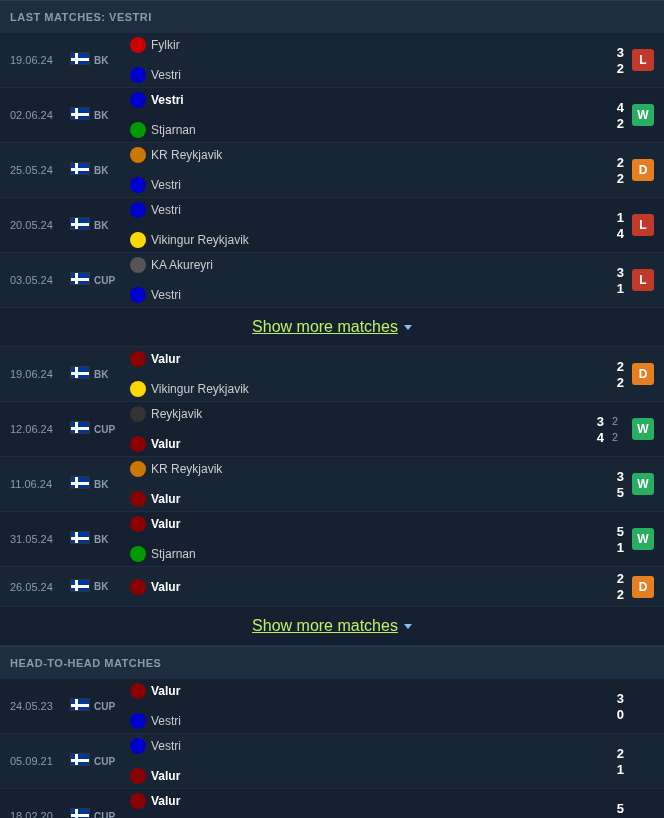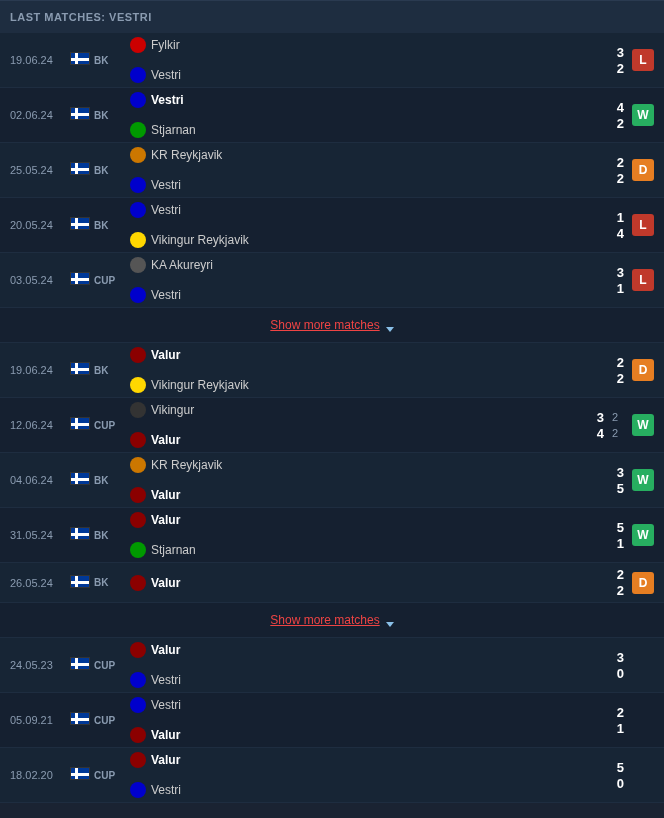--- a/index.html
+++ b/index.html
@@ -159,25 +159,25 @@
     .show-more-row {
       display: flex;
       align-items: center;
       justify-content: center;
       padding: 10px;
       background: #152030;
       border-bottom: 1px solid #1e2d40;
     }
 
     .show-more-btn {
-      color: #ef4444;
-      font-size: 12px;
+      color: #bef264;
+      font-size: 16px;
       cursor: pointer;
       display: flex;
-      align-items: flex-end;
+      align-items: center;
       gap: 4px;
       background: none;
       border: none;
       text-decoration: underline;
     }
 
     .chevron-down {
       display: inline-block;
       width: 0;
       height: 0;
@@ -355,41 +355,41 @@
       </div>
       <div class="result-badge result-d">D</div>
     </div>
     <div class="match-row">
       <span class="match-date">12.06.24</span>
       <span style="margin-right: 4px; flex-shrink: 0;"><span class="flag-ice"></span></span>
       <span class="match-type">CUP</span>
       <div class="match-teams">
         <div class="team-row">
           <div class="team-icon icon-keflavik" style="font-size: 8px;"></div>
-          <span class="team-name normal">Vikingur</span>
+          <span class="team-name normal">Reykjavik</span>
         </div>
         <div class="team-row">
           <div class="team-icon icon-valur" style="font-size: 8px;"></div>
           <span class="team-name bold">Valur</span>
         </div>
       </div>
       <div class="match-scores">
         <div class="score-row">
           <span class="score-main">3</span>
           <span class="score-extra">2</span>
         </div>
         <div class="score-row">
           <span class="score-main">4</span>
           <span class="score-extra">2</span>
         </div>
       </div>
       <div class="result-badge result-w">W</div>
     </div>
     <div class="match-row">
-      <span class="match-date">04.06.24</span>
+      <span class="match-date">11.06.24</span>
       <span style="margin-right: 4px; flex-shrink: 0;"><span class="flag-ice"></span></span>
       <span class="match-type">BK</span>
       <div class="match-teams">
         <div class="team-row">
           <div class="team-icon icon-kr" style="font-size: 8px;"></div>
           <span class="team-name normal">KR Reykjavik</span>
         </div>
         <div class="team-row">
           <div class="team-icon icon-valur" style="font-size: 8px;"></div>
           <span class="team-name bold">Valur</span>
@@ -445,20 +445,21 @@
         </div>
         <div class="score-row">
           <span class="score-main">2</span>
         </div>
       </div>
       <div class="result-badge result-d">D</div>
     </div>
     <div class="show-more-row">
       <button class="show-more-btn">Show more matches<span class="chevron-down"></span></button>
     </div>
+    <div class="section-header">HEAD-TO-HEAD MATCHES</div>
     <div class="match-row">
       <span class="match-date">24.05.23</span>
       <span style="margin-right: 4px; flex-shrink: 0;"><span class="flag-ice"></span></span>
       <span class="match-type">CUP</span>
       <div class="match-teams">
         <div class="team-row">
           <div class="team-icon icon-valur" style="font-size: 8px;"></div>
           <span class="team-name bold">Valur</span>
         </div>
         <div class="team-row">

